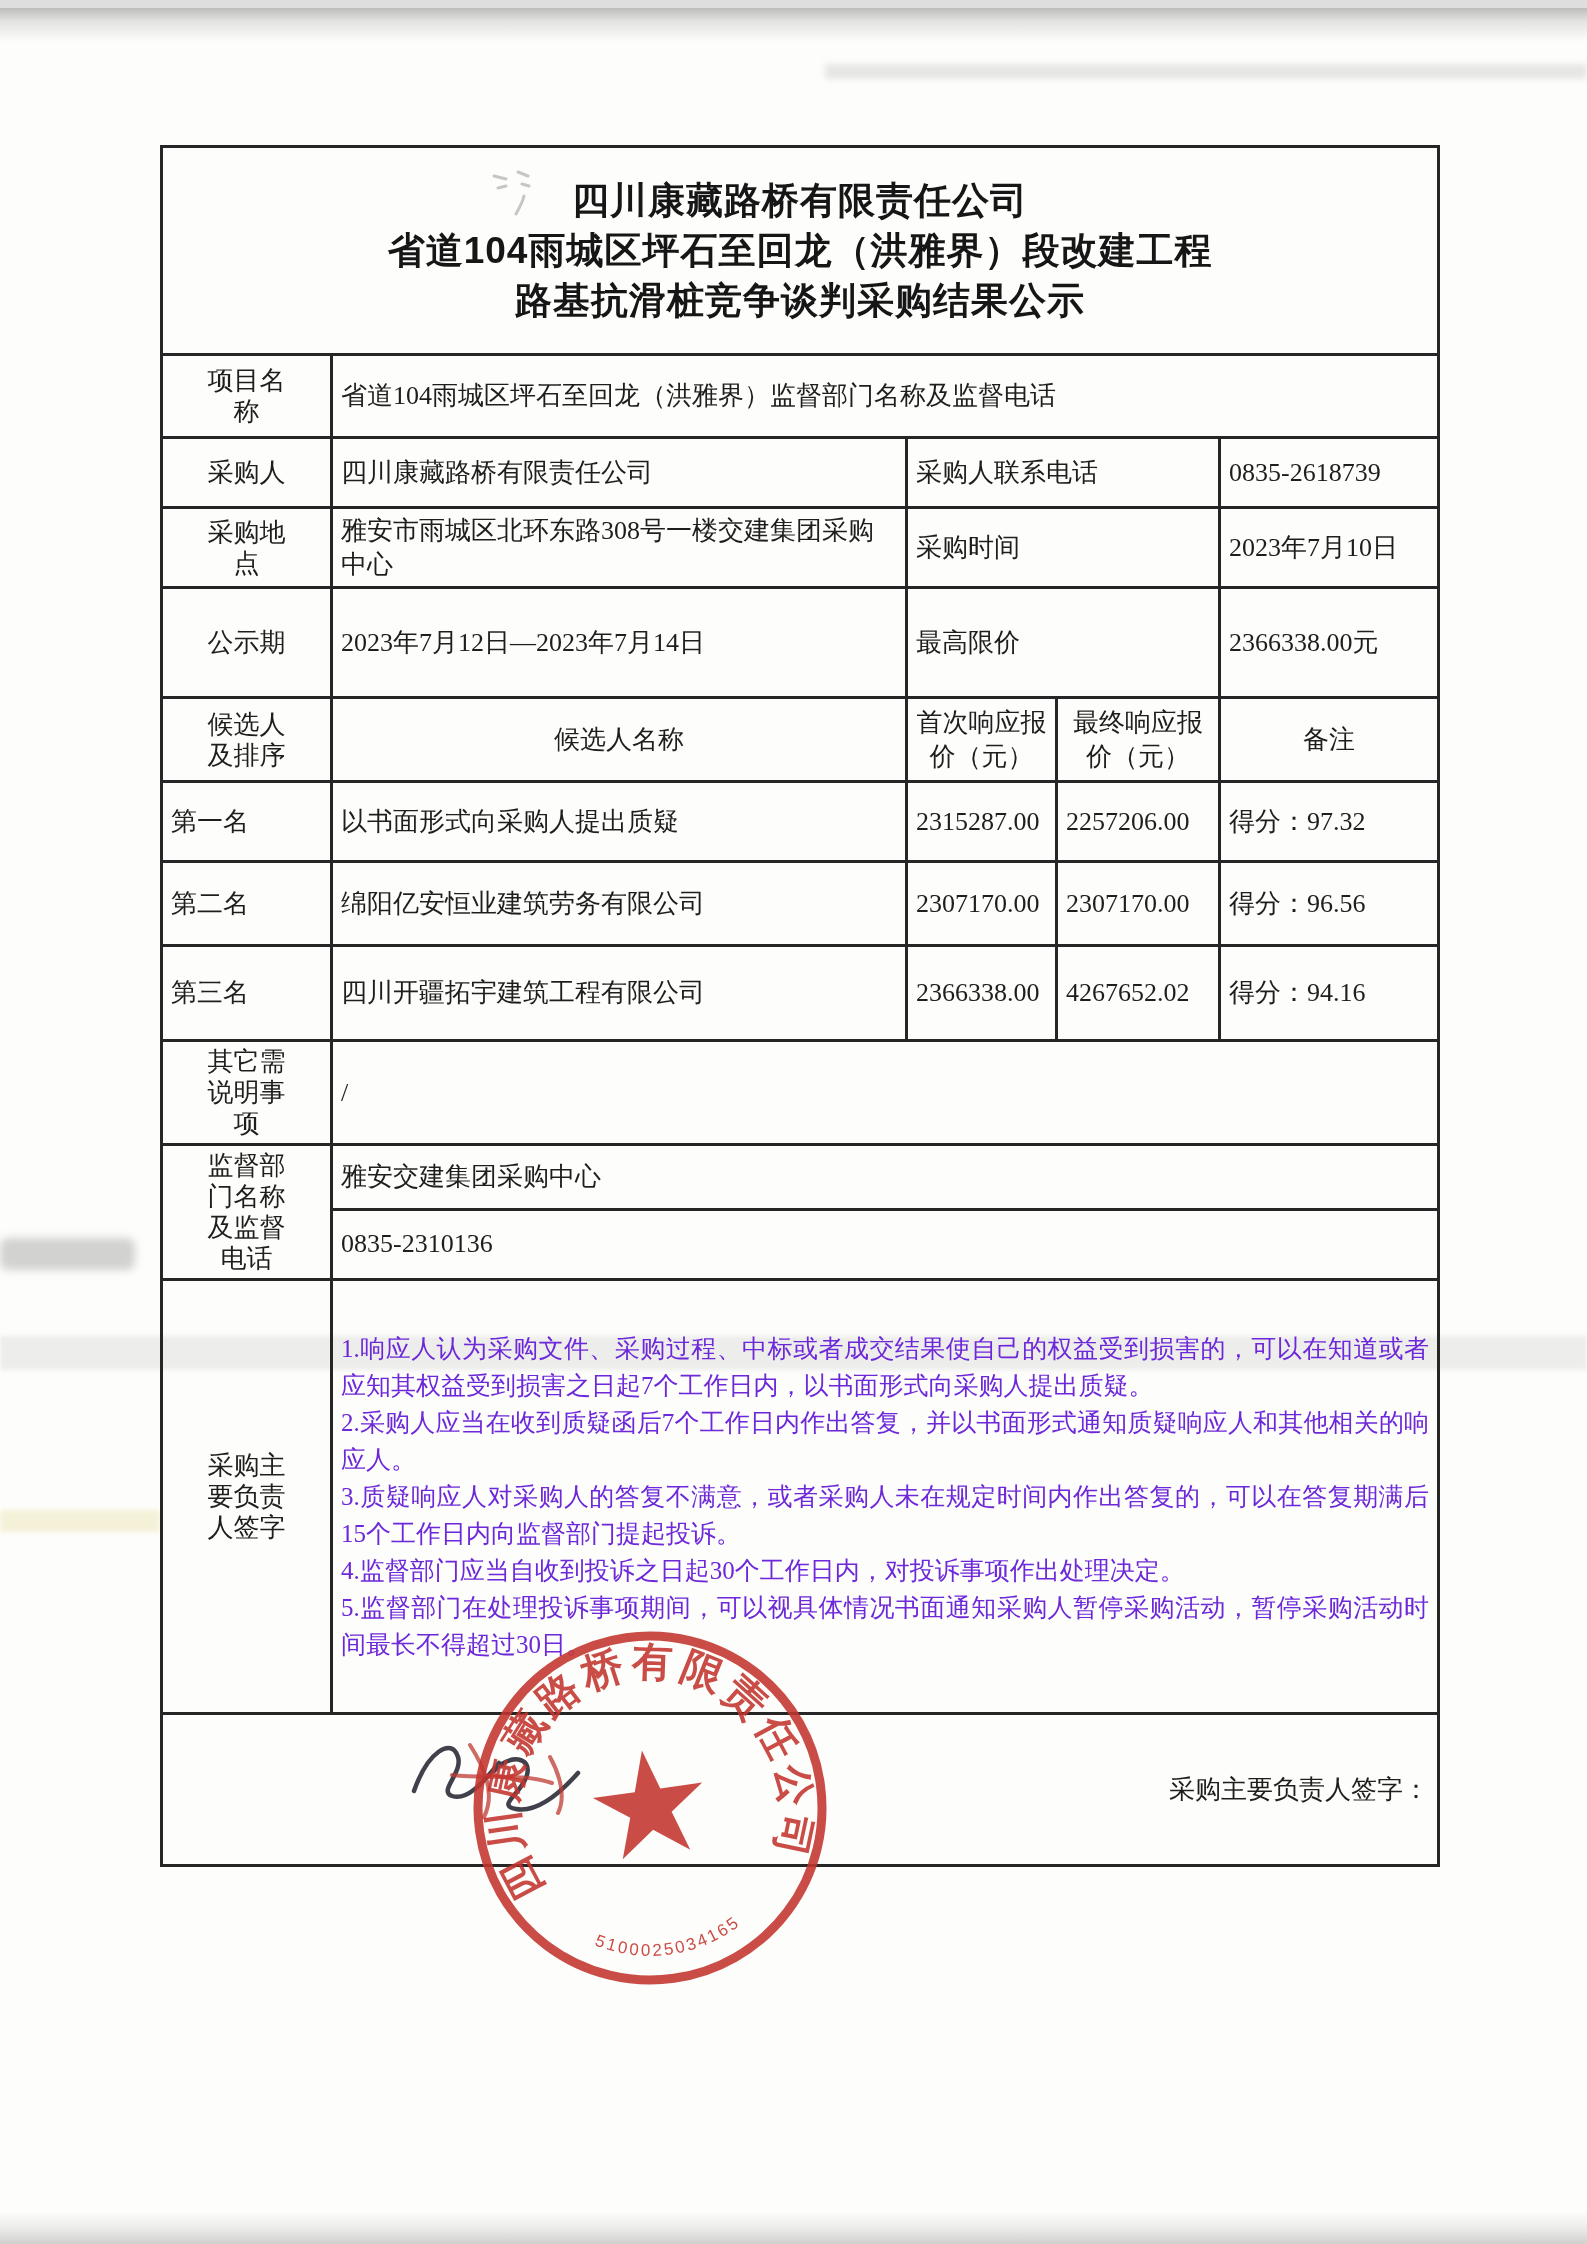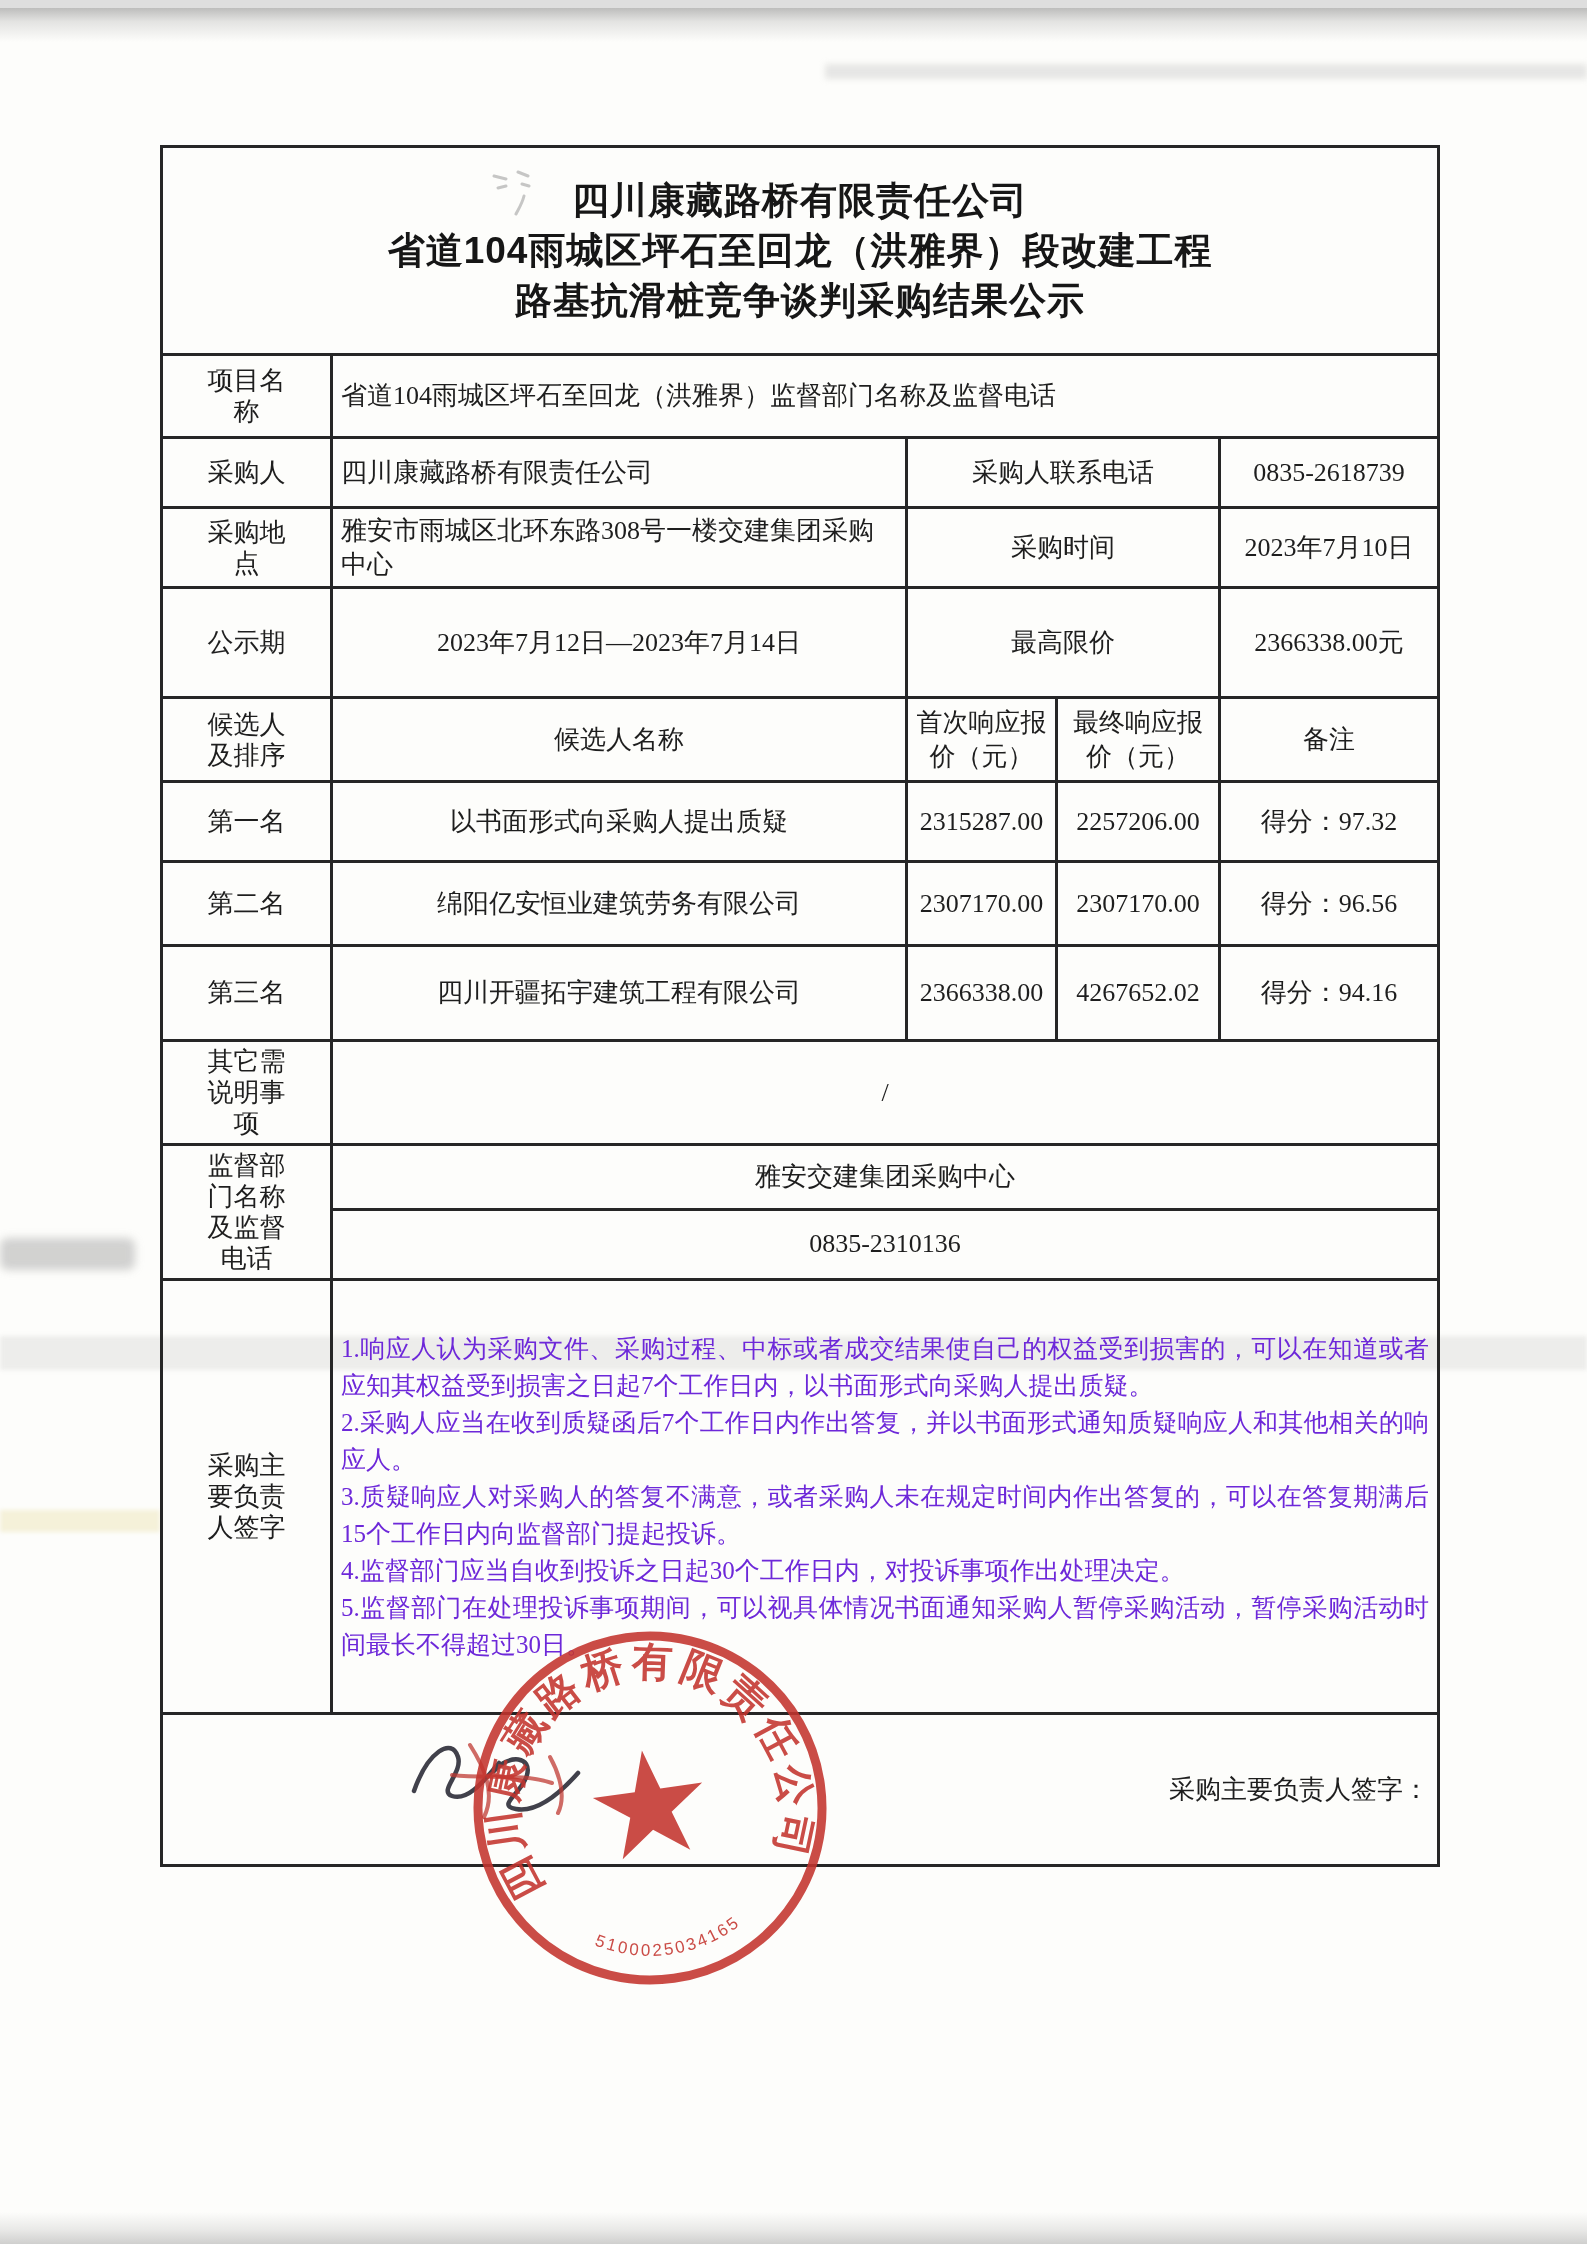--- a/index.html
+++ b/index.html
@@ -14,21 +14,21 @@
     background:linear-gradient(0deg,rgba(120,120,120,.45) 0%,rgba(150,150,150,.2) 55%,rgba(160,160,160,0) 100%);}
   .streak-topright{position:absolute;top:56px;left:52%;right:0;height:15px;background:rgba(165,165,165,.26);filter:blur(3px);}
   .band-mid{position:absolute;top:1328px;left:0;width:100%;height:34px;background:rgba(168,168,168,.18);filter:blur(2px);}
   .blob-left{position:absolute;top:1230px;left:0;width:135px;height:32px;background:rgba(125,125,125,.34);filter:blur(4px);border-radius:8px;}
   .tint-left{position:absolute;top:1502px;left:0;width:160px;height:22px;background:rgba(232,219,150,.33);filter:blur(2px);}
   .smudge-title{position:absolute;top:158px;left:488px;width:48px;height:60px;opacity:.55;}
 
   
   table.doc{position:absolute;left:160px;top:137px;width:1277px;border-collapse:collapse;table-layout:fixed;}
   table.doc td{border:3px solid #262626;vertical-align:middle;font-size:26px;line-height:34px;padding:4px 8px;color:#1e1e1e;}
-  td.center{text-align:center}
+  td.center{text-align:left}
   td.left{text-align:left;padding-left:10px}
   td.lab{text-align:center;padding-left:6px;padding-right:4px}
   .w3{display:inline-block;width:84px;text-align:center;line-height:31px;vertical-align:middle;}
   .w3.ctr{}
   
   .h208 td{height:208px}.h83 td{height:83px}.h70 td{height:70px}.h80 td{height:80px}
   .h110 td{height:110px}.h84 td{height:84px}.h95 td{height:95px}
   .h60 td{height:60px}.h65 td{height:65px}.h434 td{height:434px}.h152 td{height:152px}
 
   

